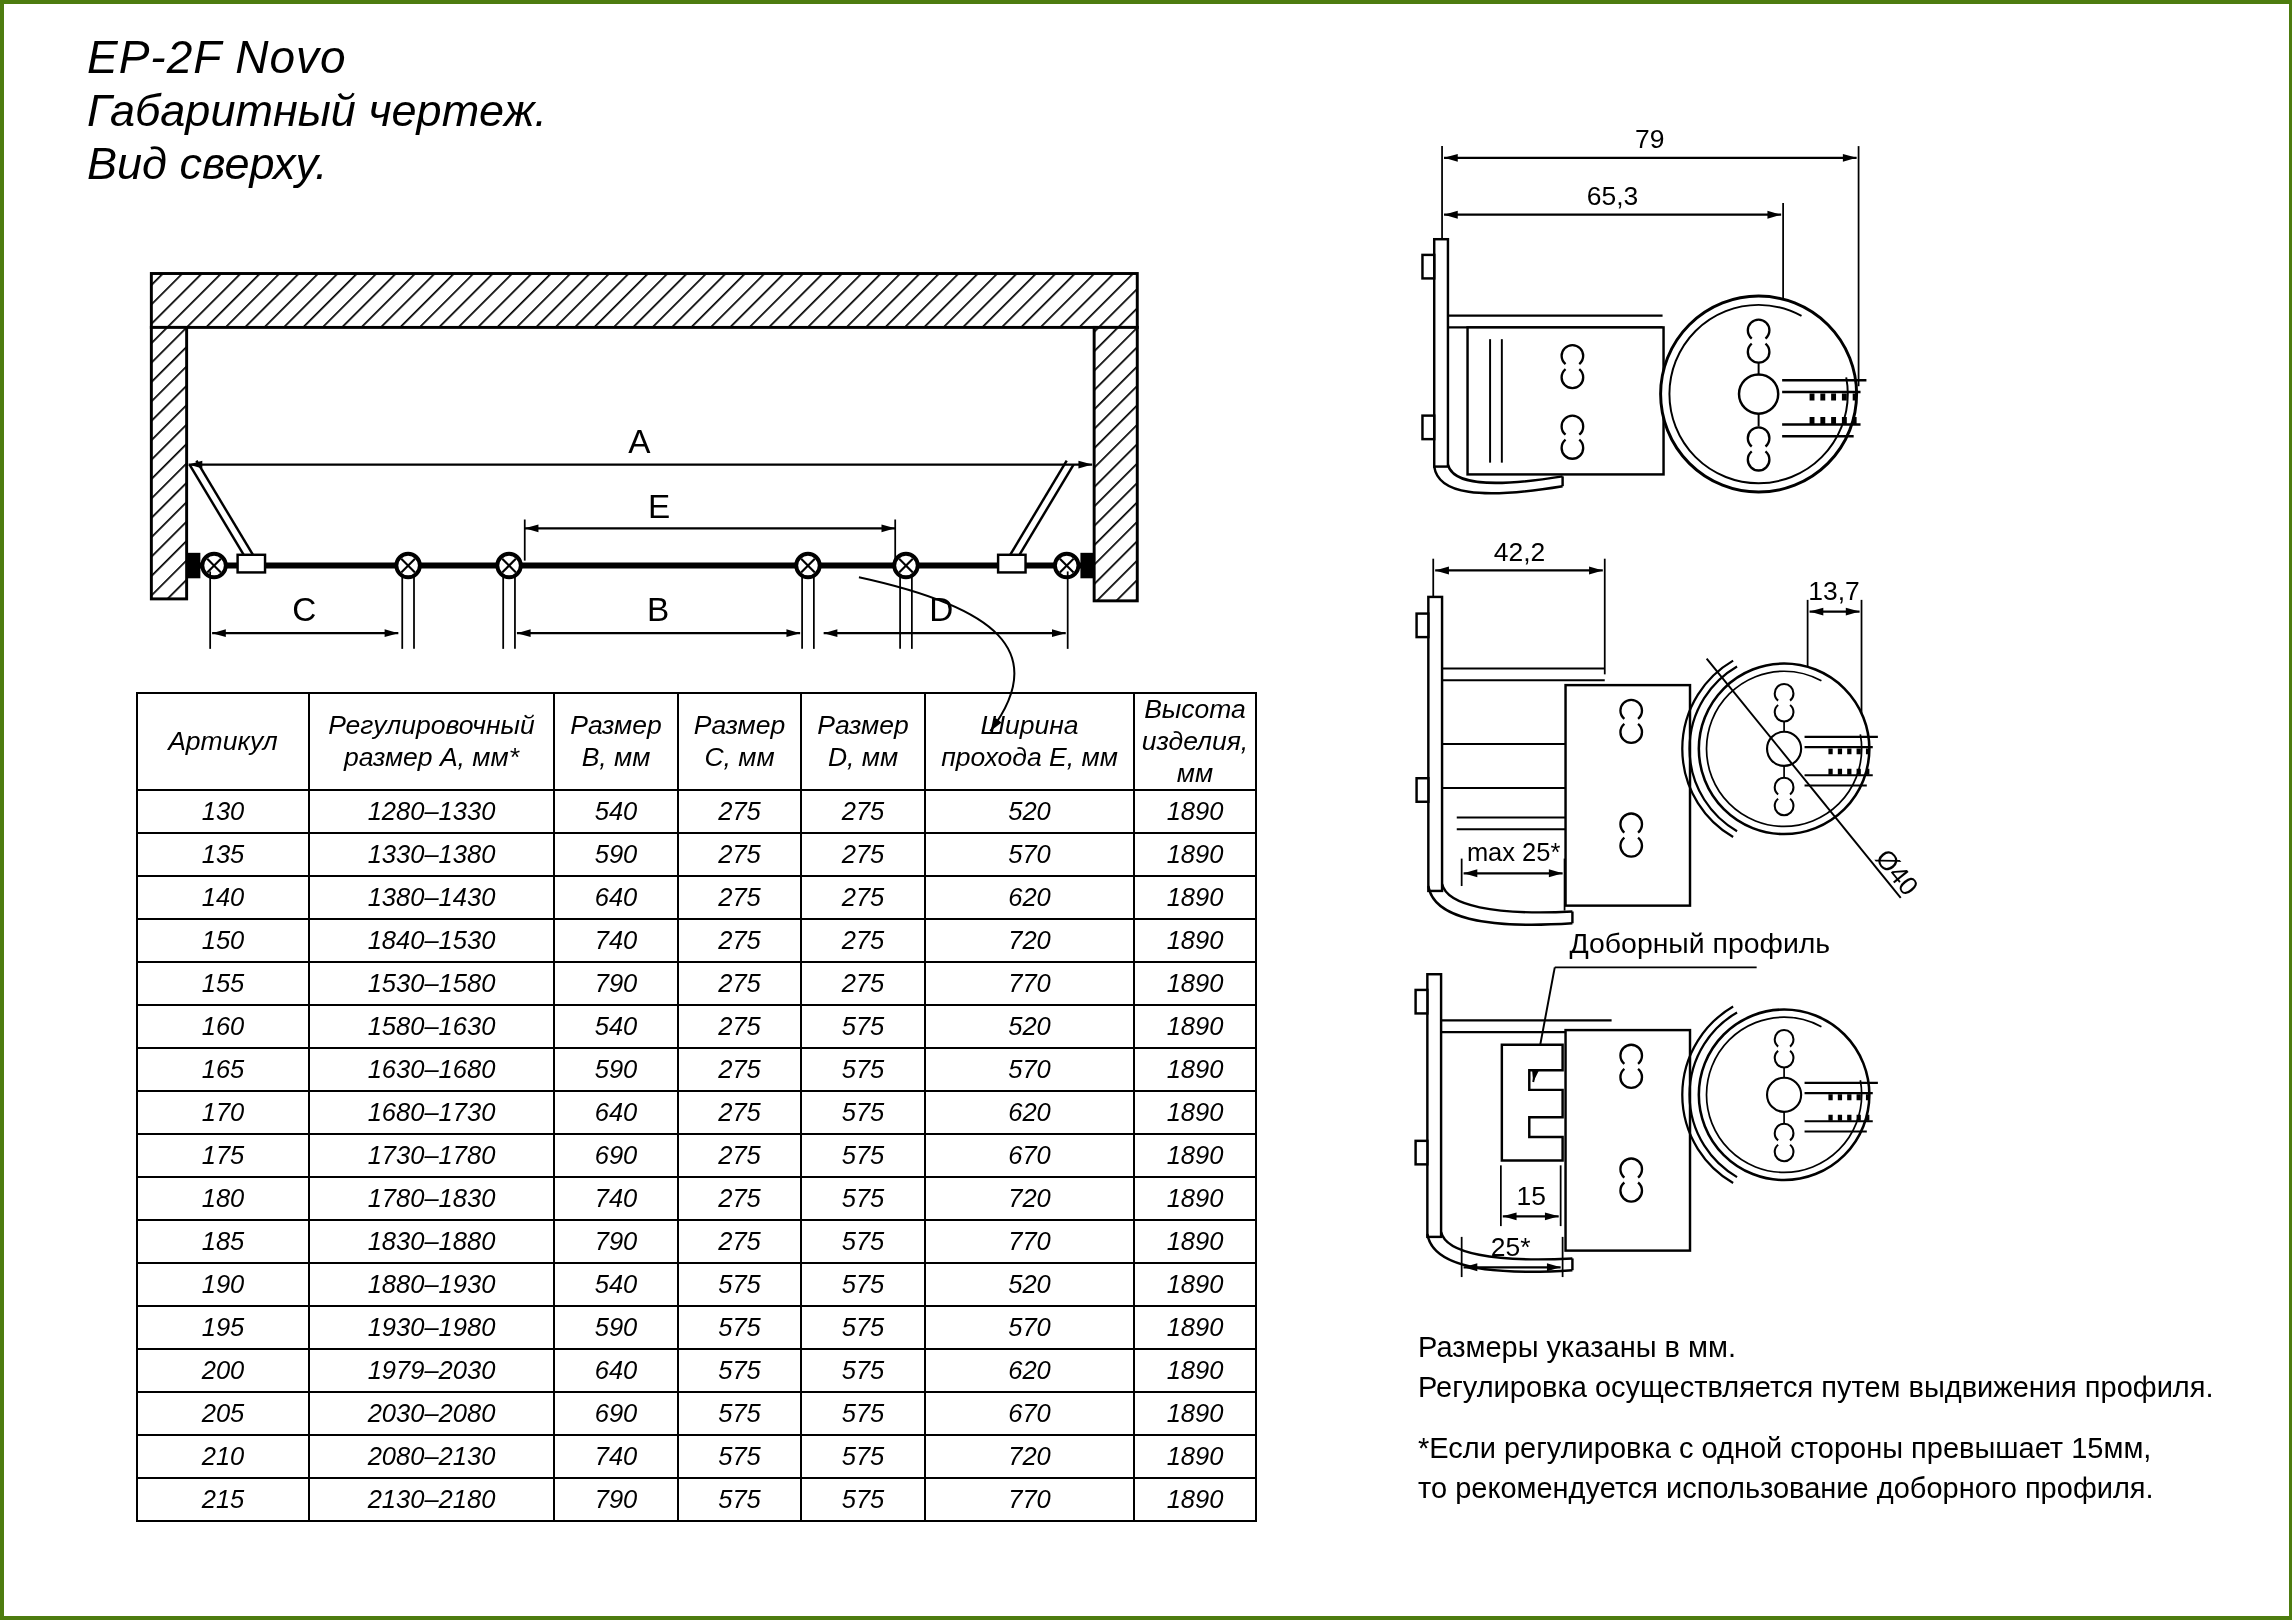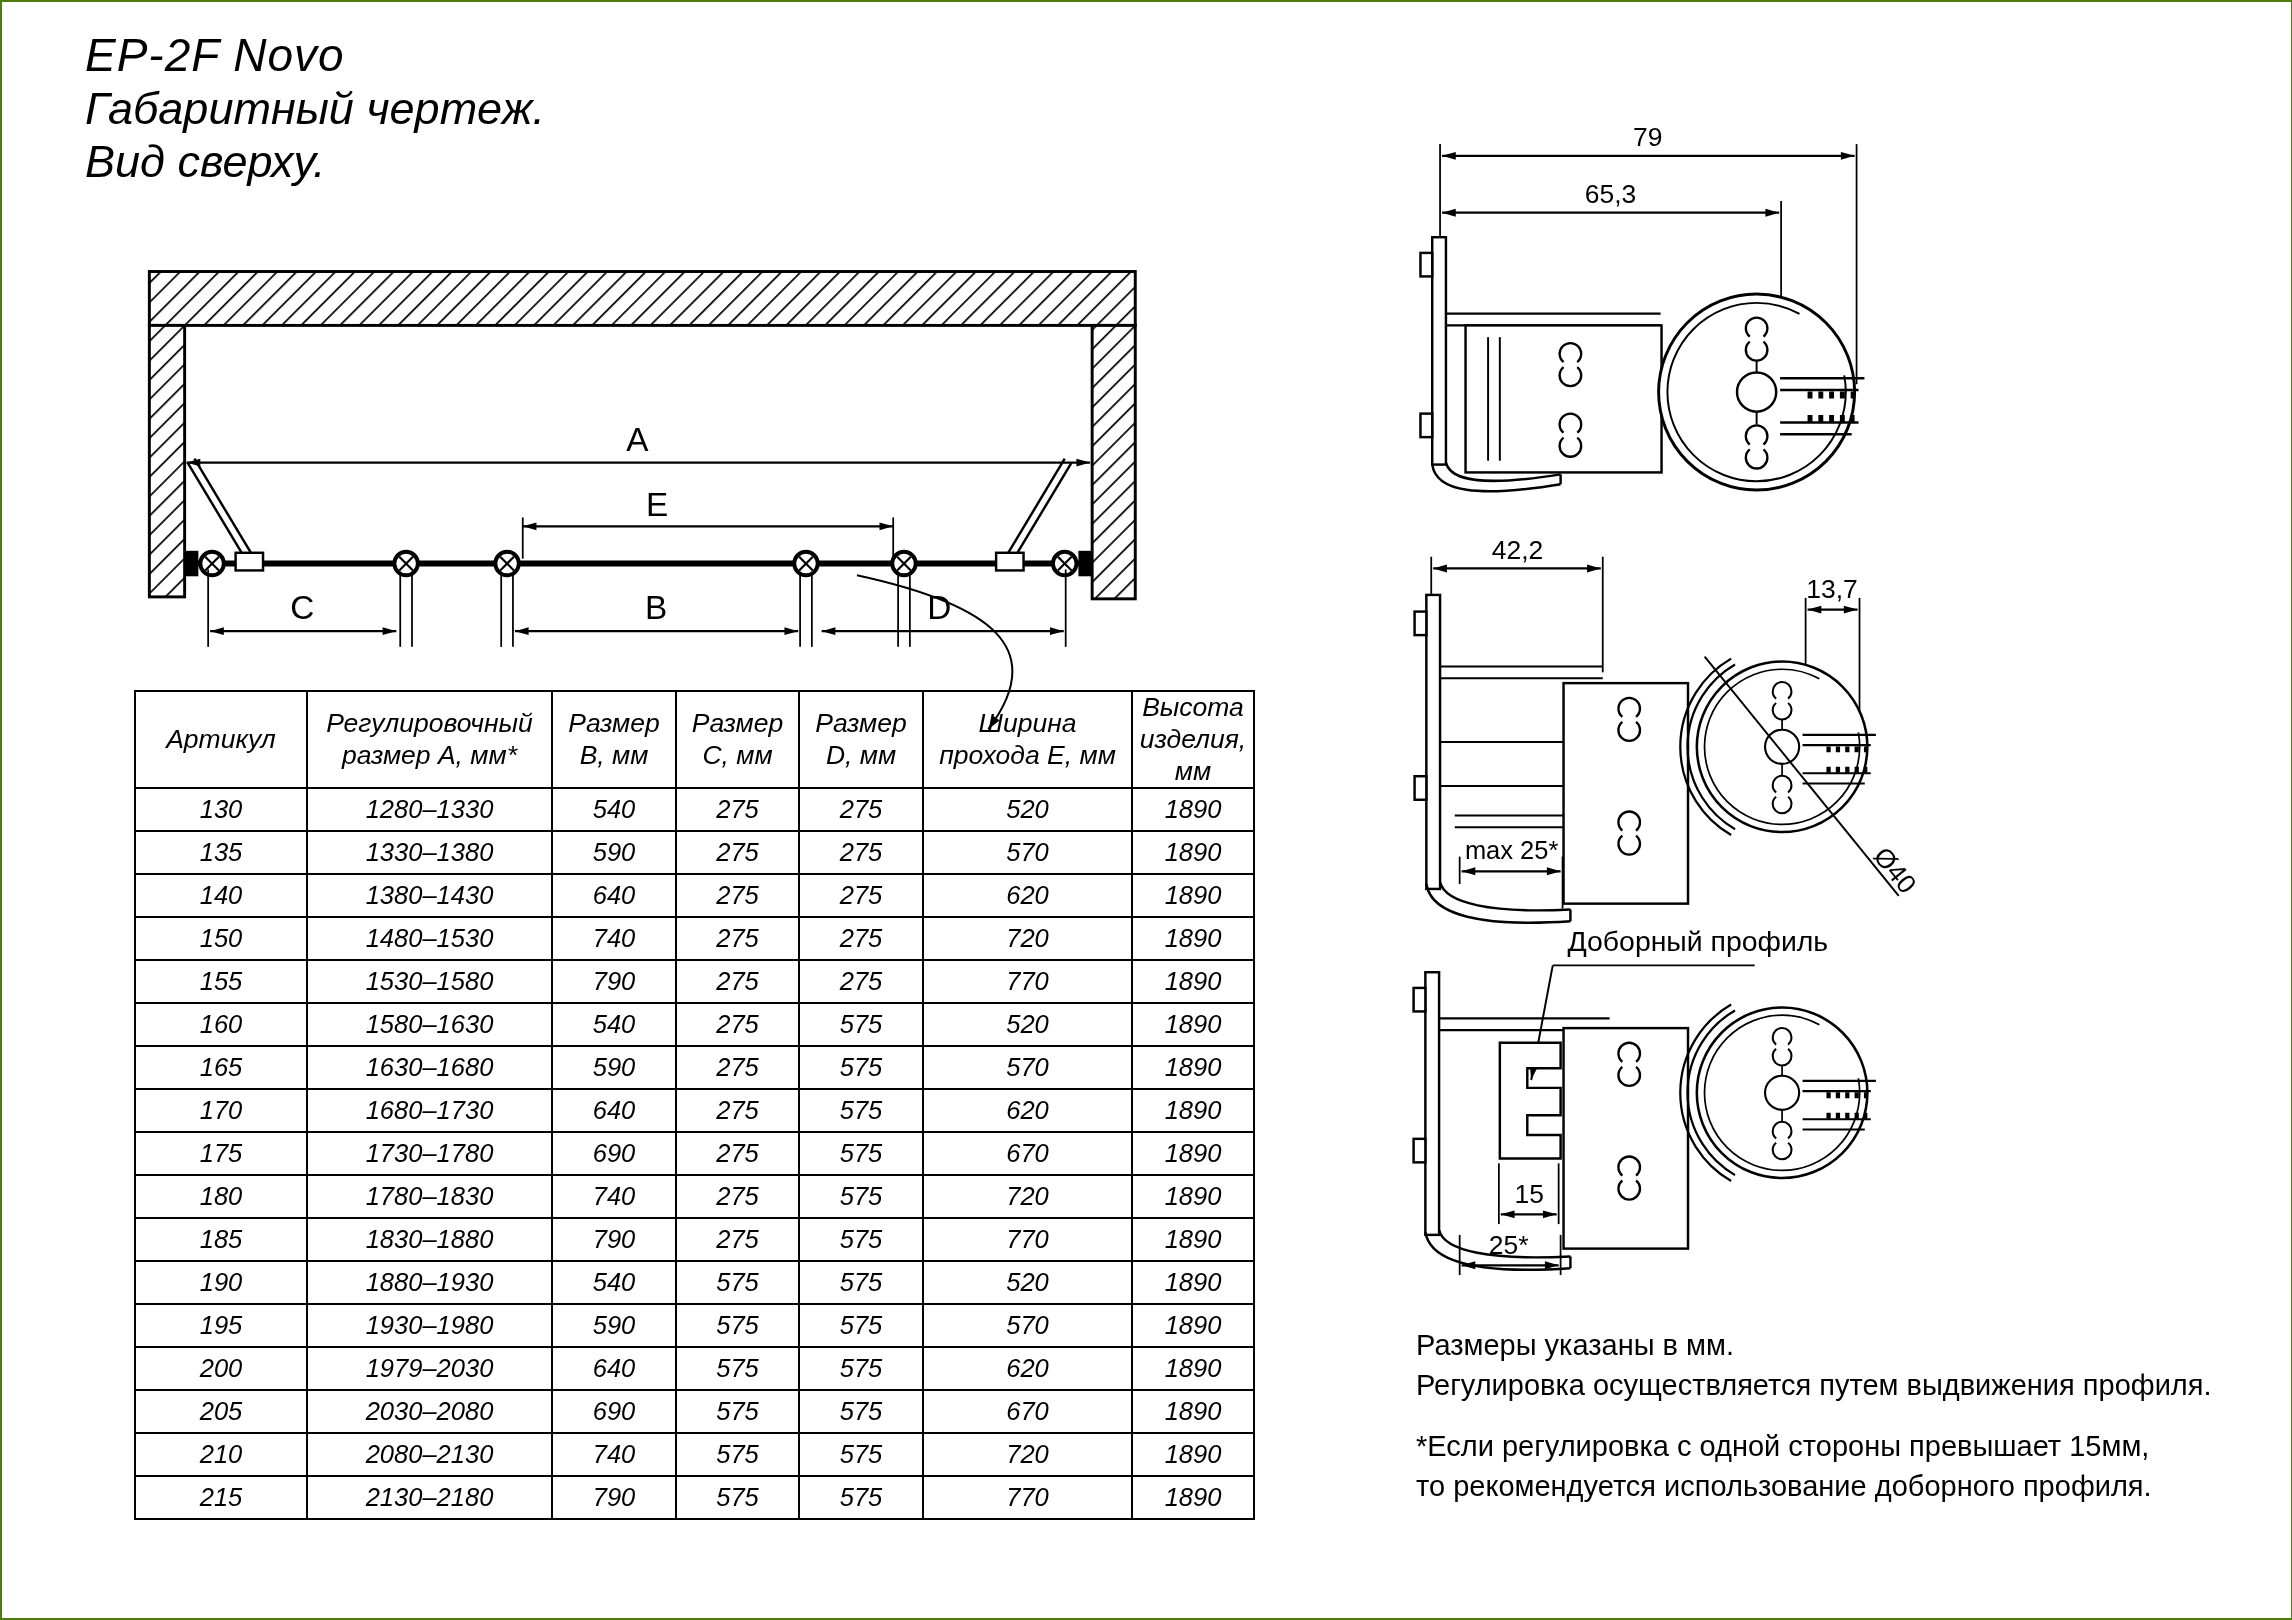--- a/index.html
+++ b/index.html
@@ -1,19 +1,19 @@
 <!DOCTYPE html>
 <html><head>
 <meta charset="utf-8">
 <style>
   html,body{margin:0;padding:0;background:#e8e8e8;}
   .page{
     position:relative;width:2293px;height:1620px;background:#ffffff;
     font-family:"Liberation Sans",sans-serif;color:#000;overflow:hidden;
-    border:2px solid #4d7c0f;box-sizing:border-box;
+    border:4px solid #4d7c0f;box-sizing:border-box;
   }
   .title-block{position:absolute;left:83px;top:25.5px;font-style:italic;}
   .title-main{font-size:46px;letter-spacing:1px;}
   .title-sub{font-size:45px;margin-top:1px;}
   svg.drawing{position:absolute;left:0;top:0;}
   svg text{font-family:"Liberation Sans",sans-serif;fill:#000;}
   text.dimlabel{font-size:34px;}
   text.dimnum{font-size:27px;}
   text.plabel{font-size:29px;}
   .size-table{
@@ -298,21 +298,21 @@
           <td>140</td>
           <td>1380–1430</td>
           <td>640</td>
           <td>275</td>
           <td>275</td>
           <td>620</td>
           <td>1890</td>
         </tr>
         <tr>
           <td>150</td>
-          <td>1480–1530</td>
+          <td>1840–1530</td>
           <td>740</td>
           <td>275</td>
           <td>275</td>
           <td>720</td>
           <td>1890</td>
         </tr>
         <tr>
           <td>155</td>
           <td>1530–1580</td>
           <td>790</td>

